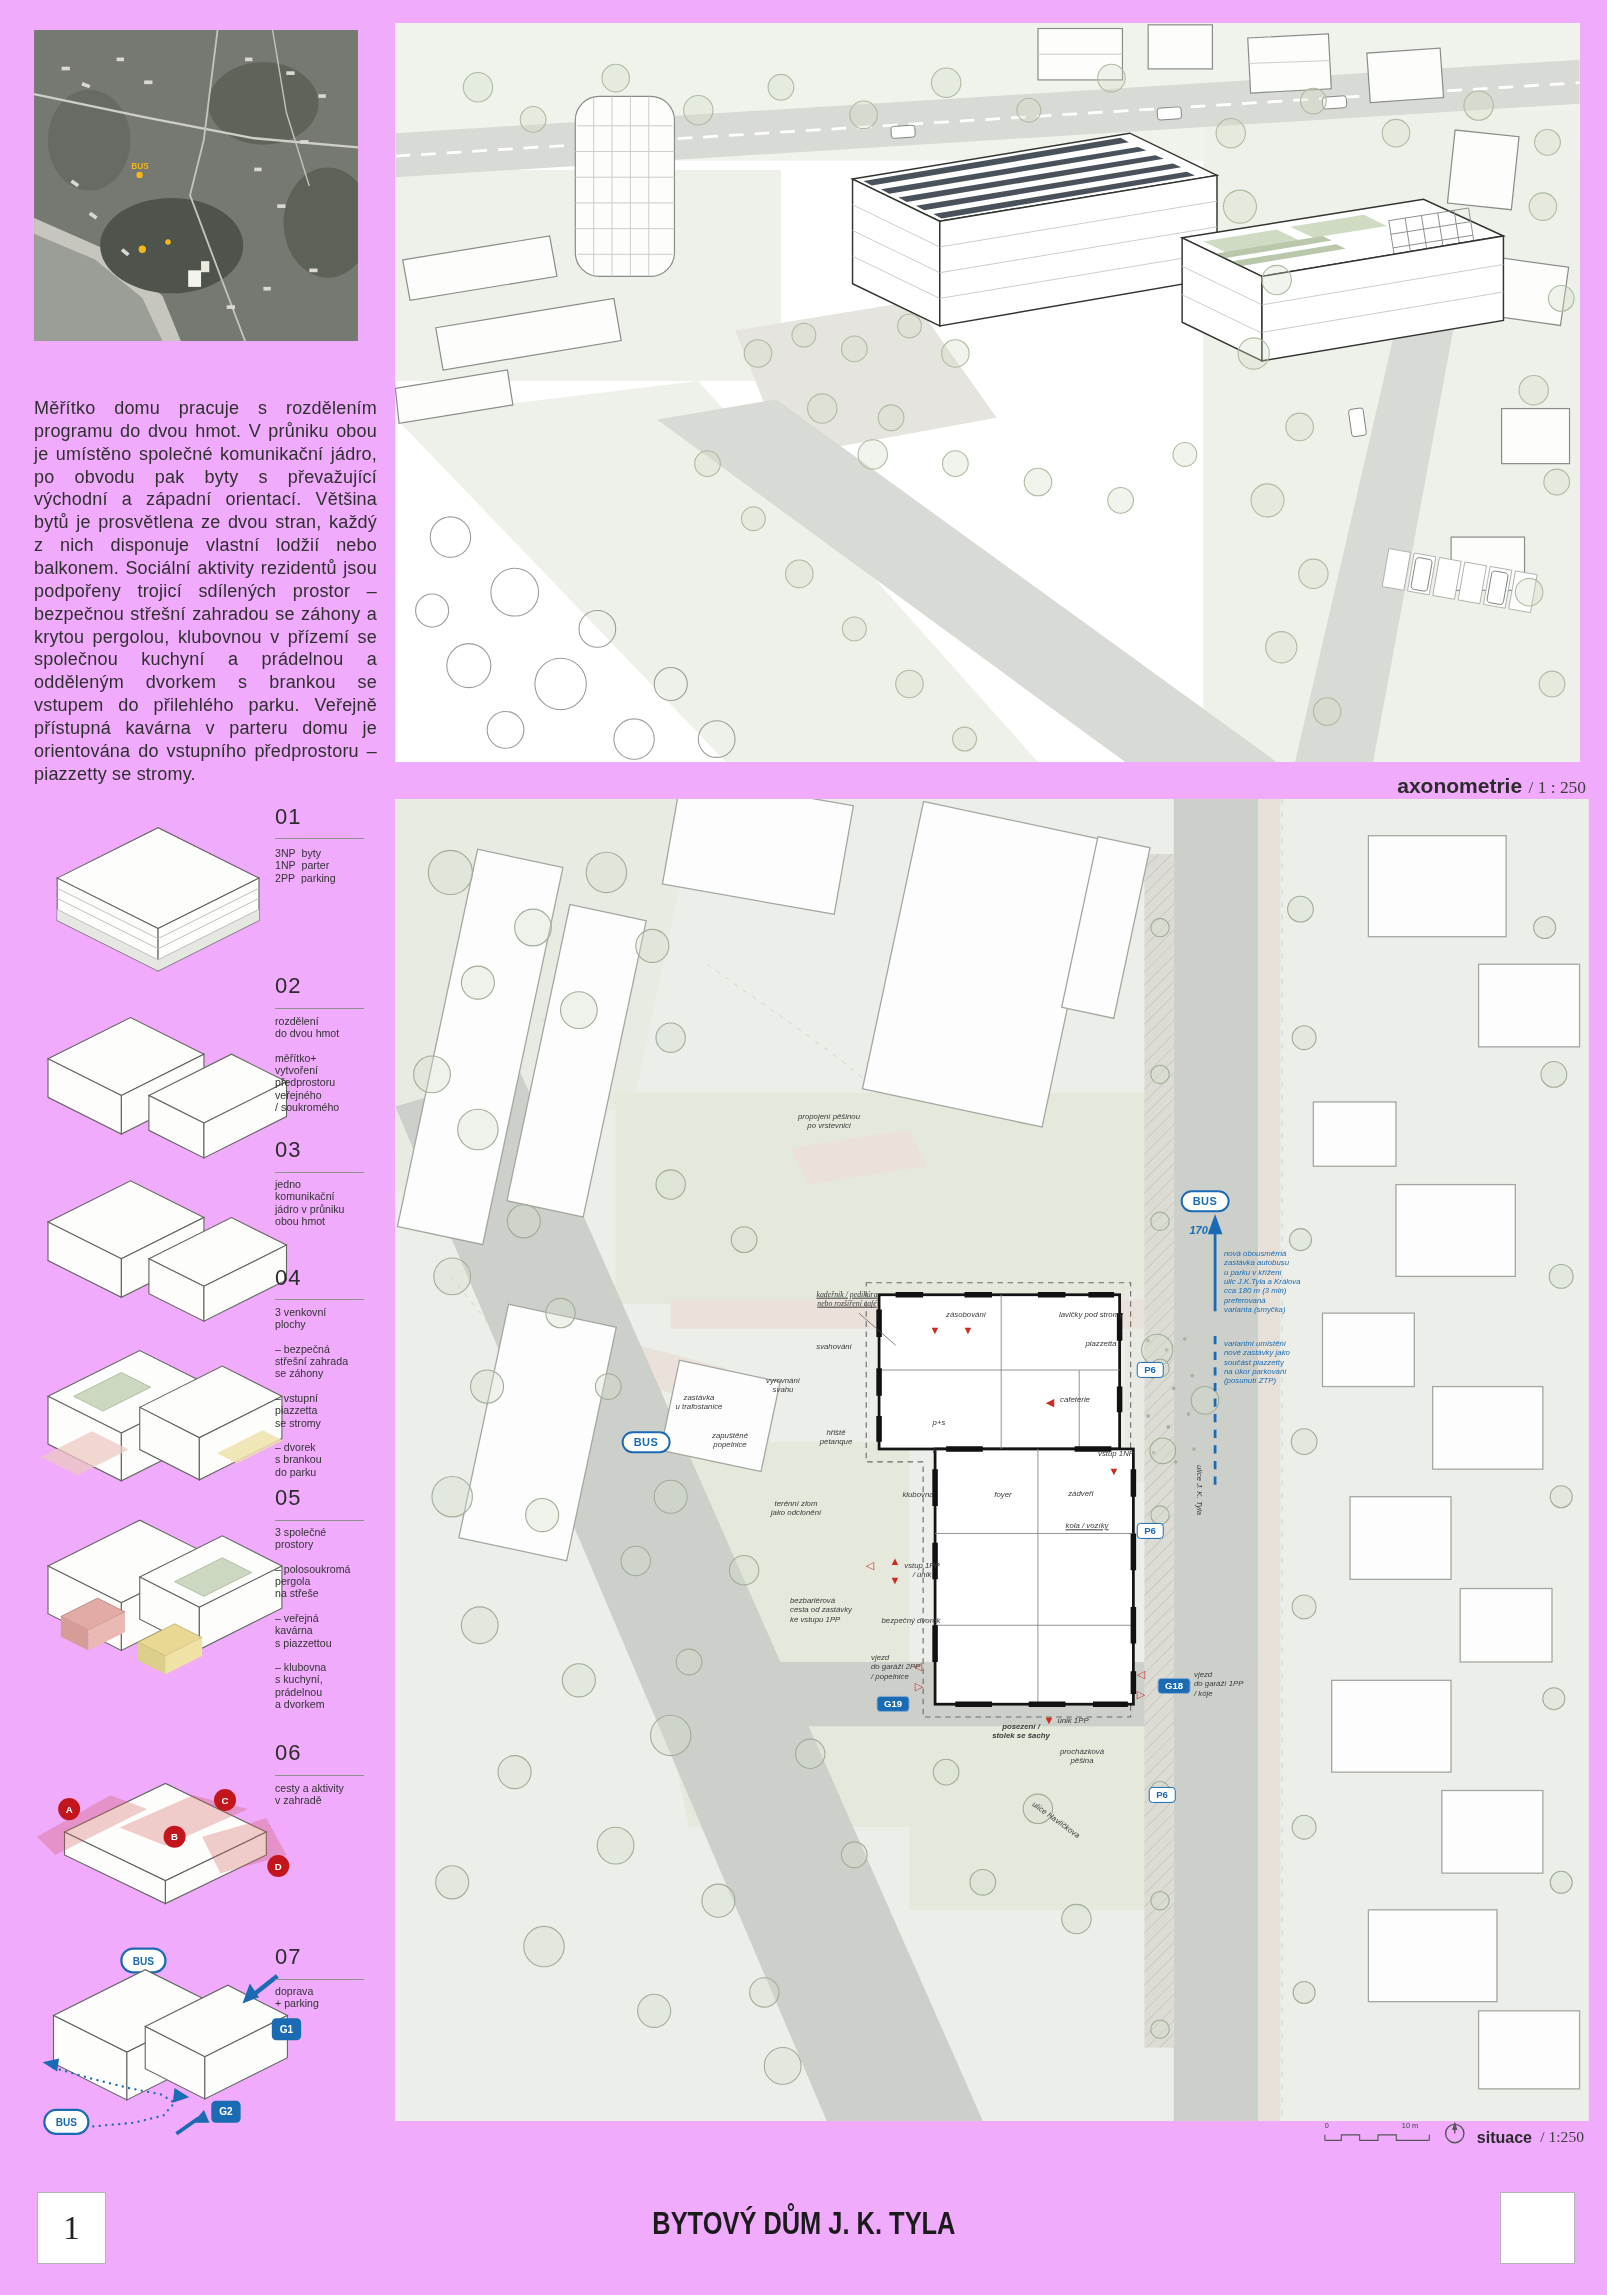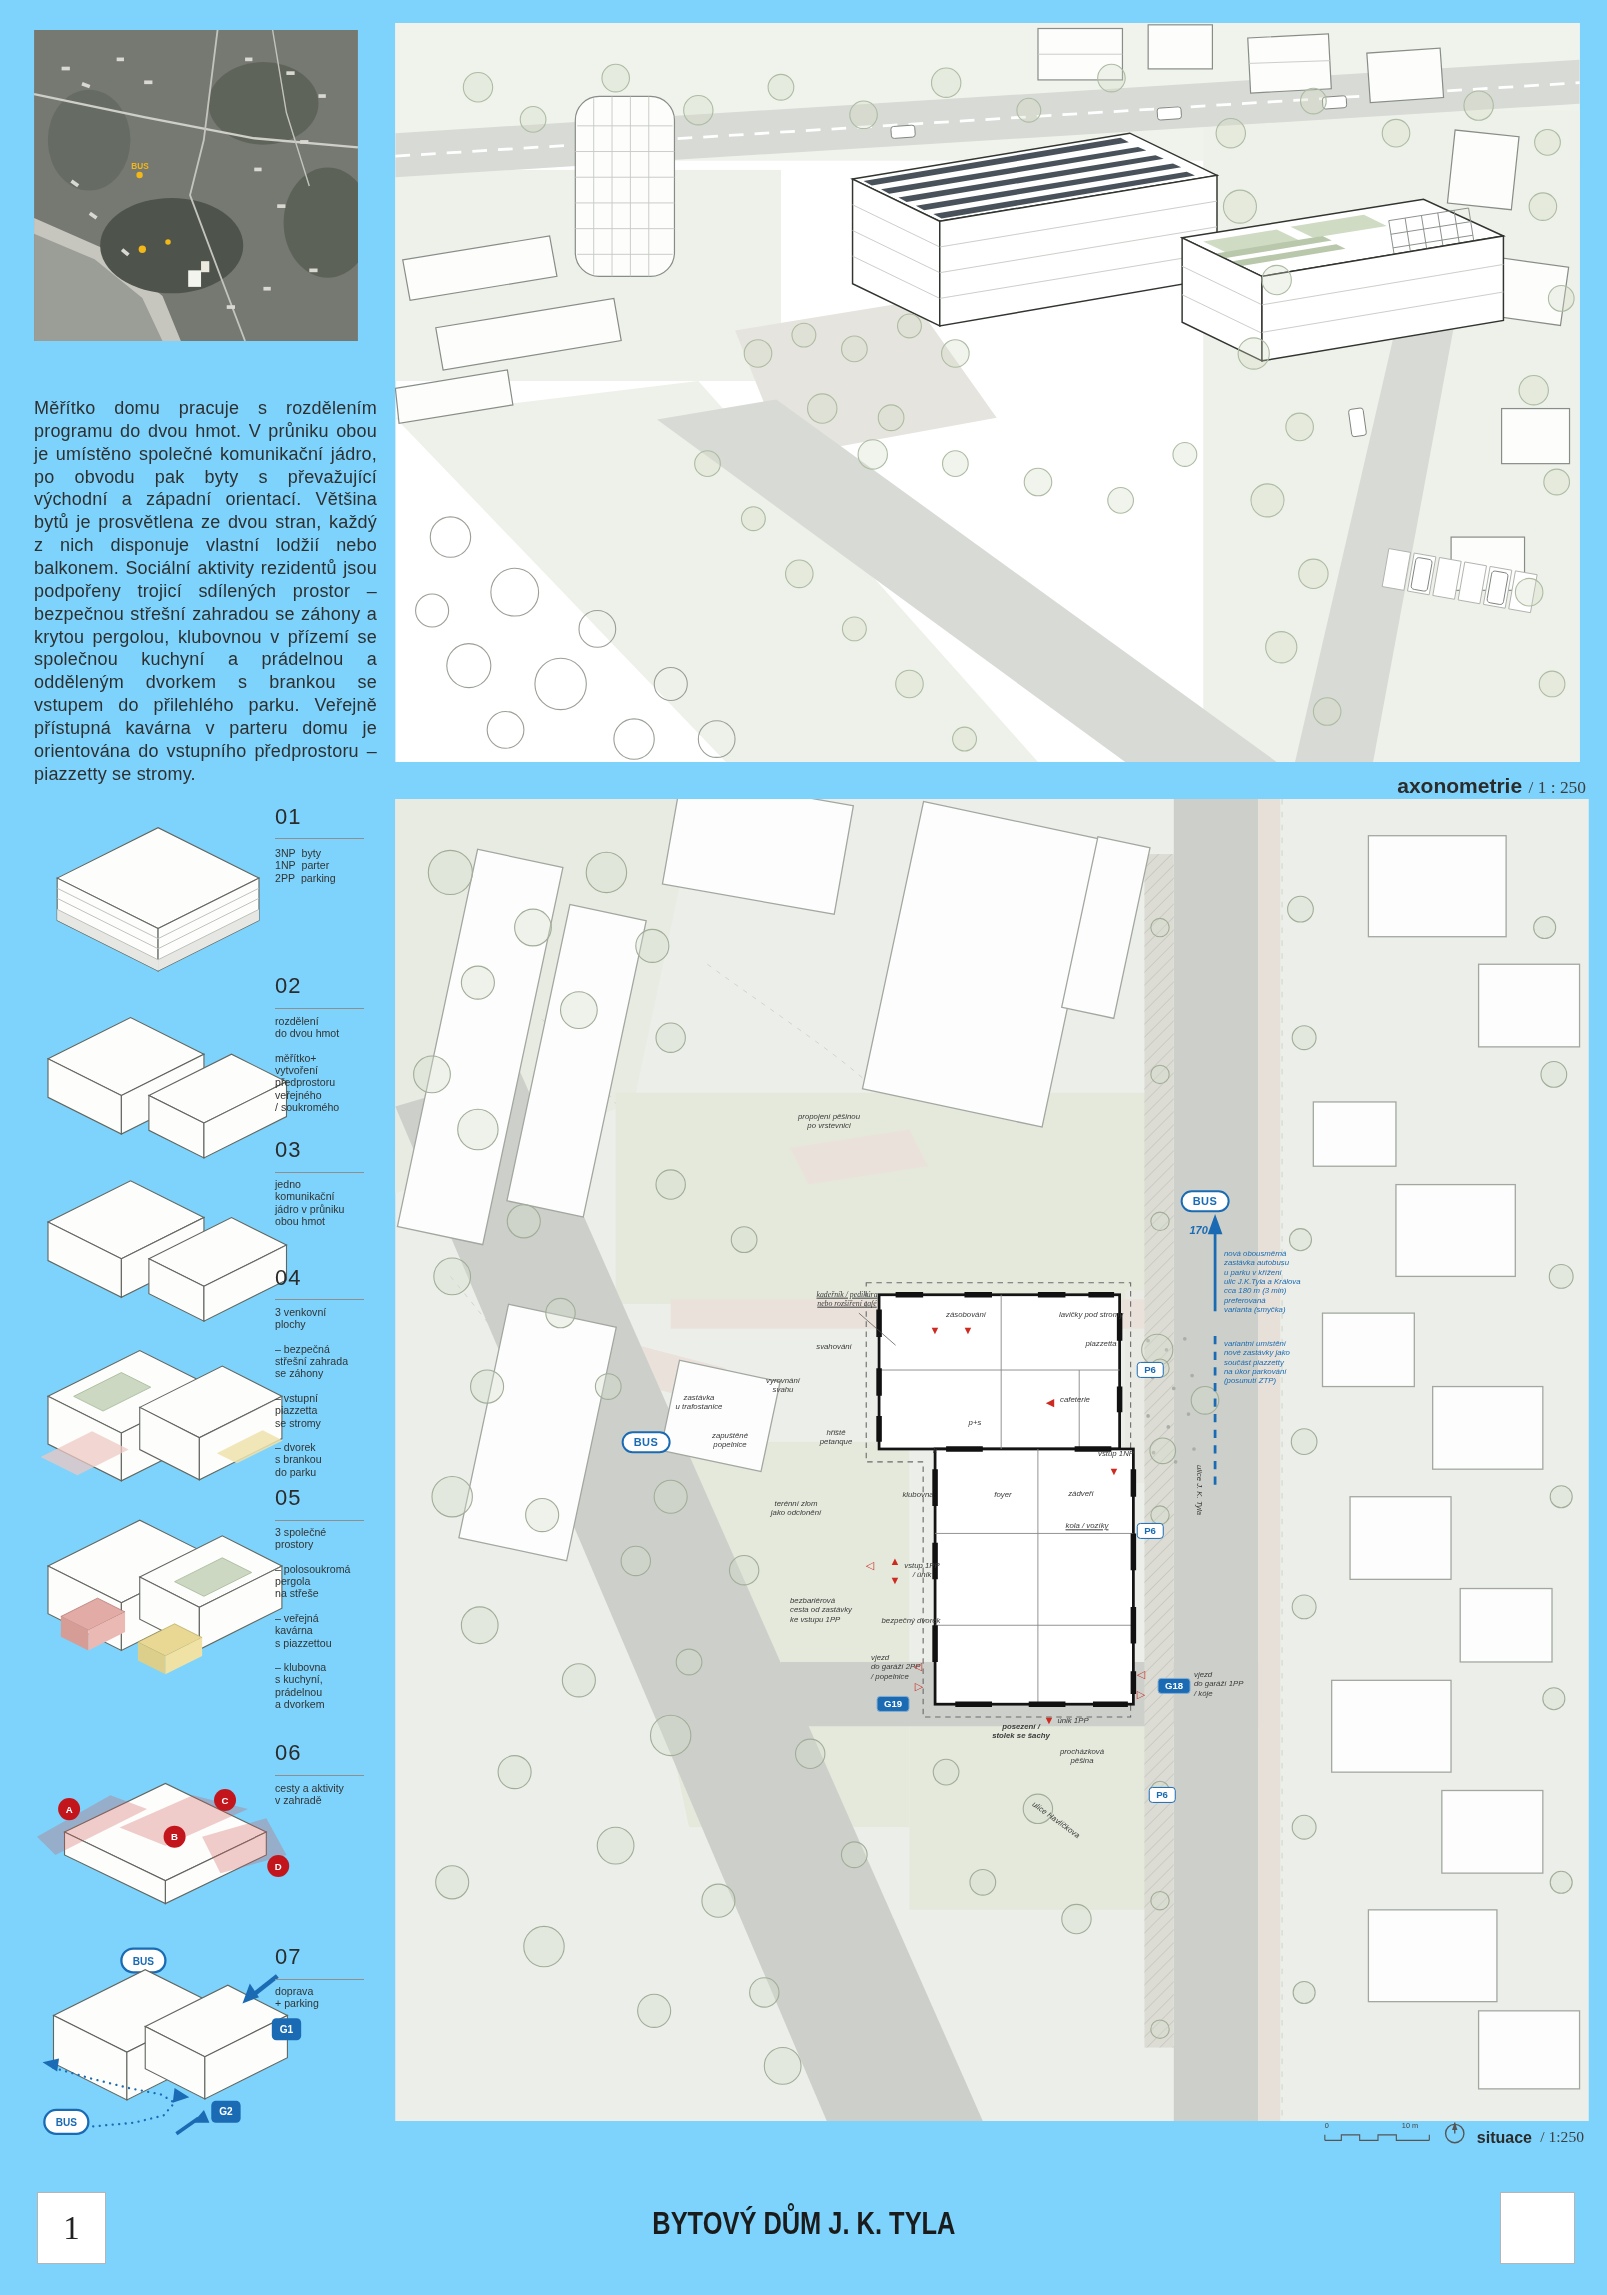--- a/index.html
+++ b/index.html
@@ -1,16 +1,16 @@
 <!DOCTYPE html>
 <html style="font-size:14.7px"><head>
 <meta charset="utf-8">
 <style>
   html,body{margin:0;padding:0;background:#fff}
-  .sheet{position:relative;width:1607px;height:2296px;background:#7dd3fc;overflow:hidden;
+  .sheet{position:relative;width:1607px;height:2296px;background:#f0abfc;overflow:hidden;
          font-family:"Liberation Sans",sans-serif;color:#2d2d2d}
 
   
   .aerial{position:absolute;left:34px;top:30px;width:324px;height:311px}
   .aerial svg{display:block}
 
   
   .intro{position:absolute;left:34px;top:379px;width:343px;font-size:18px;line-height:1.27;
          text-align:justify;color:#2f2f2f;letter-spacing:0.2px;white-space:normal}
 
@@ -639,21 +639,21 @@
         <div class="plabel" style="transform: translate(-50%, -50%); left: 304px; top: 603px;">zastávka
 u trafostanice</div>
         <div class="plabel" style="transform: translate(-50%, -50%); left: 335px; top: 641px;">zapuštěné
 popelnice</div>
         <div class="plabel" style="transform: translate(-50%, -50%); left: 441px; top: 638px;">hřiště
 petanque</div>
         <div class="plabel" style="transform: translate(-50%, -50%); left: 401px; top: 709px;">terénní zlom
 jako odclonění</div>
         <div class="plabel" style="transform: translate(-50%, -50%); left: 680px; top: 601px;">cafeterie</div>
         <div class="plabel" style="transform: translate(-50%, -50%); left: 721px; top: 655px;">vstup 1NP</div>
-        <div class="plabel" style="transform: translate(-50%, -50%); left: 544px; top: 624px; margin-left: 36px;">p+s</div>
+        <div class="plabel" style="transform: translate(-50%, -50%); left: 544px; top: 624px;">p+s</div>
         <div class="plabel" style="transform: translate(-50%, -50%); left: 540px; top: 652px;">k</div>
         <div class="plabel" style="transform: translate(-50%, -50%); left: 523px; top: 696px;">klubovna</div>
         <div class="plabel" style="transform: translate(-50%, -50%); left: 608px; top: 696px;">foyer</div>
         <div class="plabel" style="transform: translate(-50%, -50%); left: 686px; top: 695px;">zádveří</div>
         <div class="plabel" style="transform: translate(-50%, -50%); left: 692px; top: 727px; text-decoration: underline;">kola / vozíky</div>
         <div class="plabel" style="transform: translate(-50%, -50%); left: 527px; top: 771px;">vstup 1PP
 / únik</div>
         <div class="plabel" style="transform: translate(-50%, -50%); left: 516px; top: 822px;">bezpečný dvorek</div>
         <div class="plabel al" style="left: 395px; top: 797px;">bezbariérová
 cesta od zastávky

